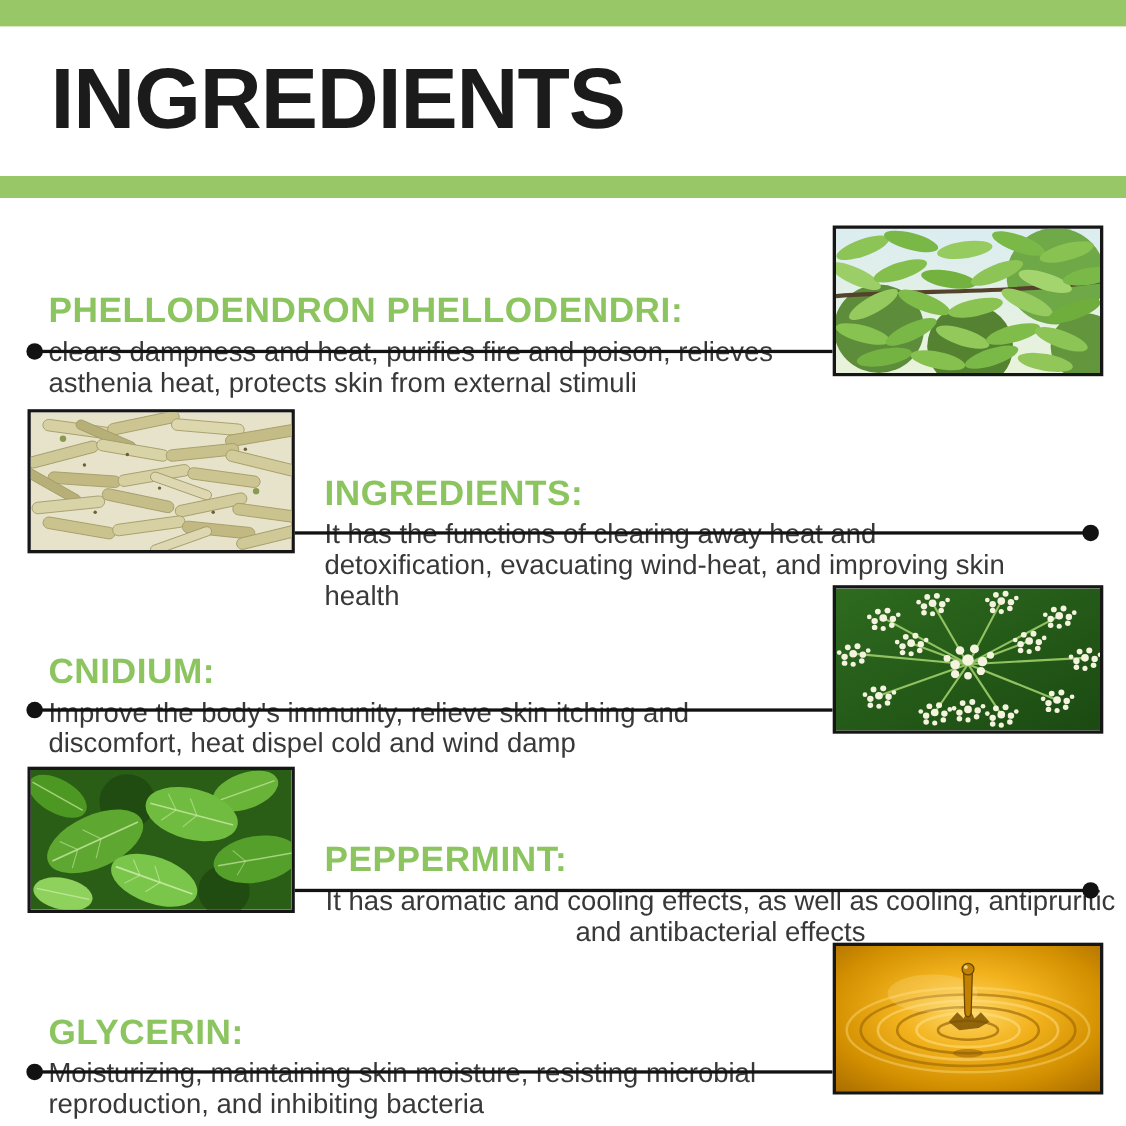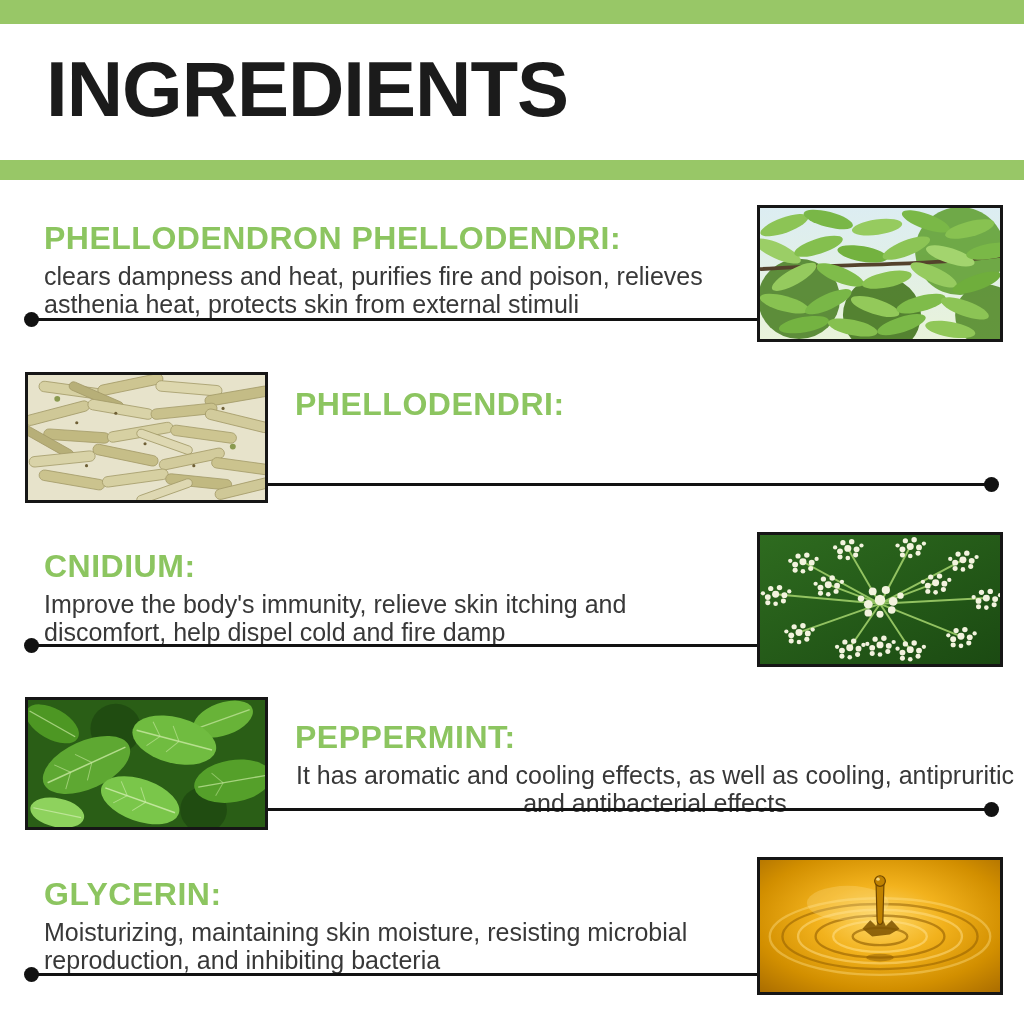--- a/index.html
+++ b/index.html
@@ -8,21 +8,21 @@
     font-family:"Liberation Sans", sans-serif;overflow:hidden;padding-left:44px;
   }
   .accent-bar{position:absolute;left:0;width:1024px;background:var(--accent);}
   .bar-top{top:0;height:24px;}
   .bar-under{top:160px;height:20px;}
   .page-title{
     position:absolute;left:46px;top:50px;margin:0;
     font-size:78px;font-weight:700;letter-spacing:-1px;line-height:1;
     color:var(--title);
   }
-  .sec{position:absolute;}
+  .sec{position:absolute;margin-top:44px;}
   .sec h2{
     margin:0;font-size:32px;line-height:36px;font-weight:700;
     letter-spacing:0.5px;color:var(--heading);
   }
   .sec p{
     margin:6px 0 0 0;font-size:25px;line-height:28px;color:var(--text);
   }
   .s1{left:44px;top:220px;} .s1 p{max-width:726px;}
   .s2{left:295px;top:386px;} .s2 p{max-width:660px;}
   .s3{left:44px;top:548px;} .s3 p{max-width:690px;}
@@ -192,28 +192,29 @@
           <circle cx="90" cy="40" r="1.6"></circle>
         <circle cx="170" cy="95" r="1.6"></circle>
           <circle cx="60" cy="95" r="1.6"></circle>
           <circle cx="200" cy="35" r="1.6"></circle>
       </g>
       <circle cx="30" cy="25" r="3" fill="#8a9a50"></circle>
         <circle cx="210" cy="75" r="3" fill="#8a9a50"></circle>
     </svg>
   </figure>
   <section class="sec s2">
-    <h2>PHELLODENDRI:</h2>
+    <h2>INGREDIENTS:</h2>
+    <p>It has the functions of clearing away heat and detoxification, evacuating wind-heat, and improving skin health</p>
   </section>
   <div class="conn c2"></div>
   <div class="dot d2"></div>
 
   <section class="sec s3">
     <h2>CNIDIUM:</h2>
-    <p>Improve the body's immunity, relieve skin itching and discomfort, help dispel cold and fire damp</p>
+    <p>Improve the body's immunity, relieve skin itching and discomfort, heat dispel cold and wind damp</p>
   </section>
   <div class="conn c3"></div>
   <div class="dot d3"></div>
   <figure class="photo f3">
     <svg viewBox="0 0 246 135" preserveAspectRatio="none" aria-hidden="true">
       <defs>
         <linearGradient id="grn3" x1="0" y1="0" x2="1" y2="1">
           <stop offset="0" stop-color="#2e6b1f"></stop>
             <stop offset="1" stop-color="#1b4a12"></stop>
         </linearGradient>

